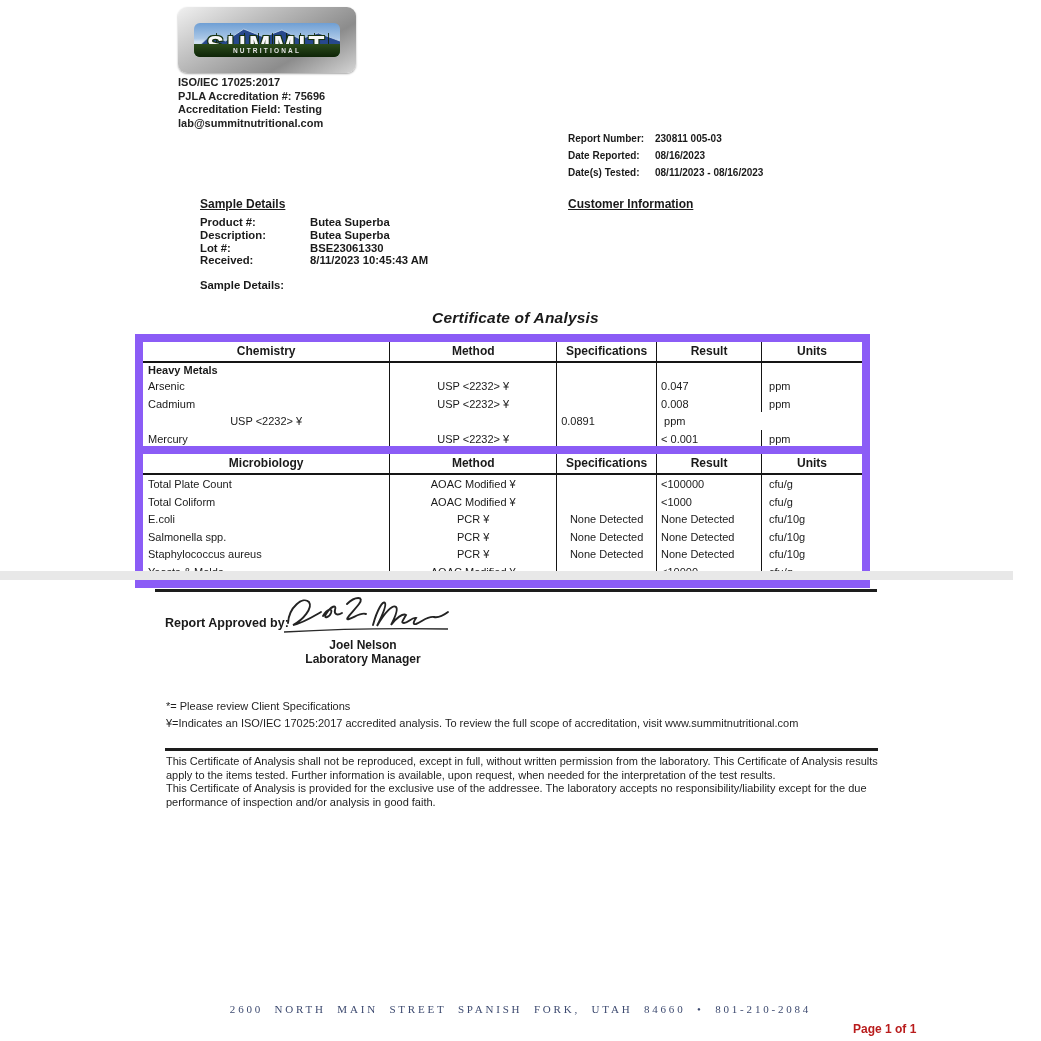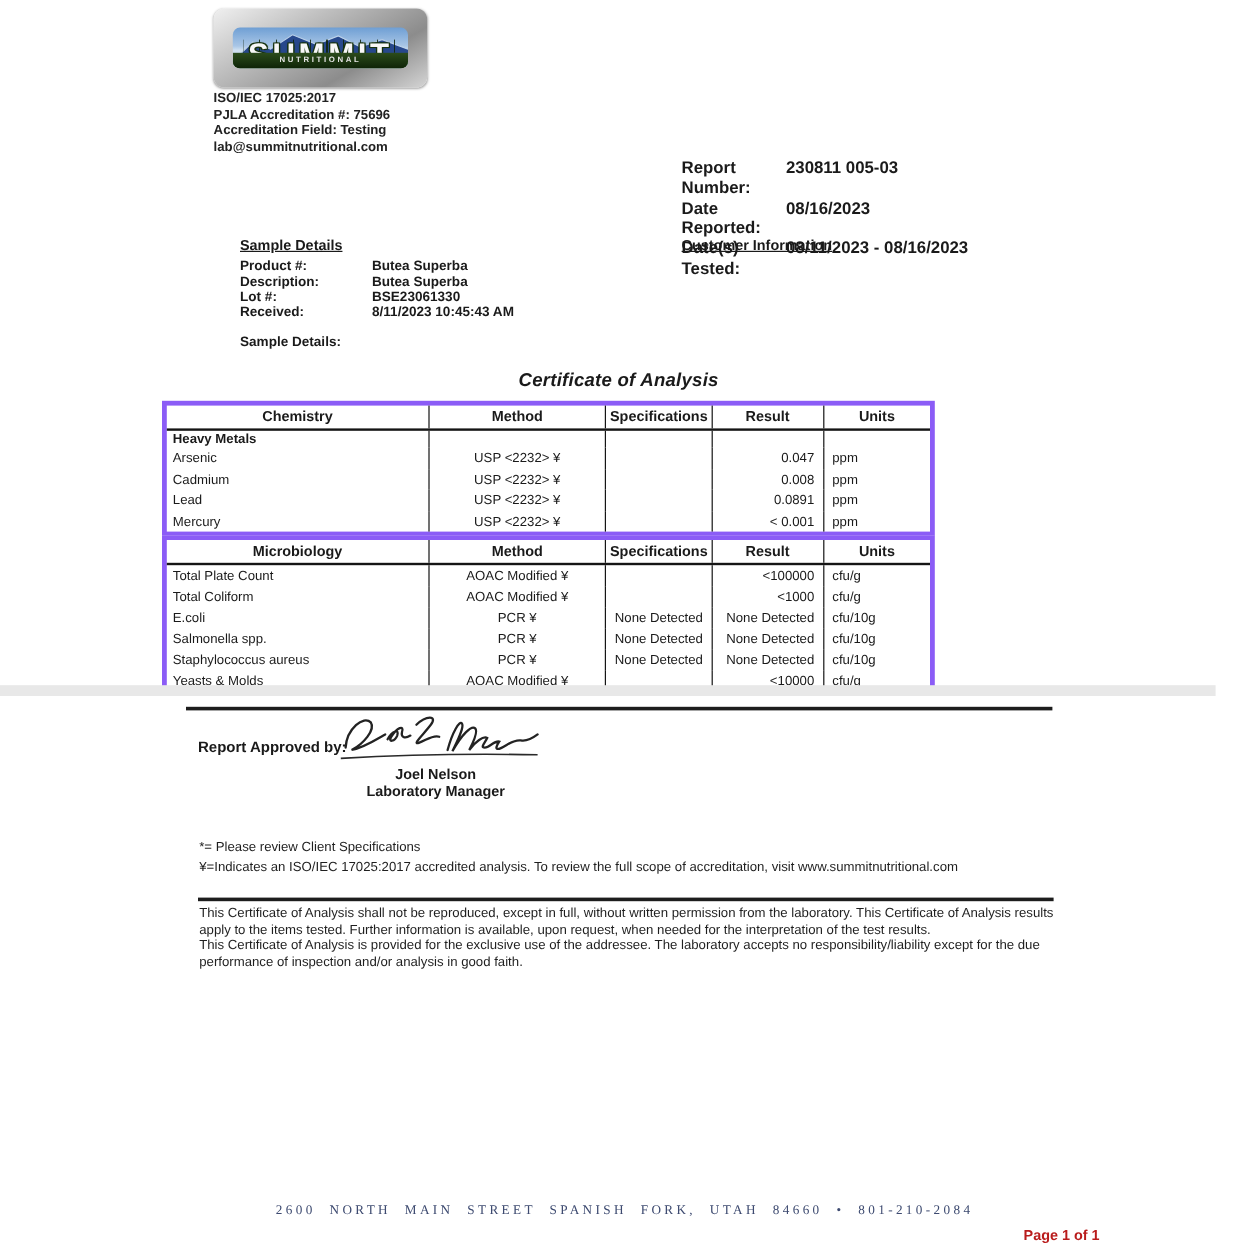--- a/index.html
+++ b/index.html
@@ -34,45 +34,45 @@
     background:repeating-linear-gradient(90deg,transparent 0px,transparent 13px,rgba(15,35,8,.85) 13px,rgba(15,35,8,.85) 14px);
   }
   .logo-band{
     position:absolute;left:0;right:0;bottom:0;height:13px;line-height:13px;
     background:linear-gradient(#2c4c1c,#0e2407);text-align:center;
     font-size:6.5px;letter-spacing:2.2px;color:#e4e4e4;font-weight:bold;
   }
 
   
   .accred{left:178px;top:76px;font-size:11px;line-height:13.7px;font-weight:600;color:#222;}
-  .report-info{left:568px;top:131px;font-size:14px;font-weight:600;}
+  .report-info{left:568px;top:131px;font-size:10px;font-weight:600;}
   .report-info .row{display:grid;grid-template-columns:87px auto;line-height:16.8px;}
 
   .sec-heading{font-size:12px;font-weight:bold;text-decoration:underline;}
   .sample-block{left:200px;top:197px;font-size:11.3px;font-weight:600;}
   .sample-rows{margin-top:5px;}
   .sample-rows .row{display:grid;grid-template-columns:110px auto;line-height:12.8px;}
   .sample-extra{left:200px;top:279px;font-size:11.3px;font-weight:bold;}
   .customer-block{left:568px;top:197px;font-size:11.3px;font-weight:600;}
   .customer-block .lines{margin-top:5px;line-height:13px;}
 
   .doc-title{left:0;right:10px;top:309px;text-align:center;font-size:15.5px;font-weight:600;letter-spacing:.2px;font-style:italic;}
 
   
-  .coa-table{left:135px;width:644px;border:4px solid #8b5cf6;background:#fff;box-sizing:border-box;}
+  .coa-table{left:135px;width:735px;border:8px solid #8b5cf6;background:#fff;box-sizing:border-box;}
   .t-head{display:grid;grid-template-columns:34.4% 23.2% 13.9% 14.6% 13.9%;border-bottom:2px solid #151515;}
   .t-head>div{text-align:center;font-weight:bold;font-size:12px;padding:2px 0 3px;border-right:1.5px solid #151515;}
   .t-head>div:last-child{border-right:none;}
   .t-row{display:grid;grid-template-columns:34.4% 23.2% 13.9% 14.6% 13.9%;}
   .t-row>div{border-right:1.5px solid #151515;font-size:11px;padding:3px 4px 2.5px;white-space:nowrap;overflow:hidden;}
   .t-row>div:last-child{border-right:none;}
   .t-row .c-name{padding-left:5px;}
   .t-row .c-method{text-align:center;}
   .t-row .c-spec{text-align:center;}
-  .t-row .c-result{text-align:right;padding-right:7px;}
+  .t-row .c-result{padding-right:7px;}
   .t-row .c-units{padding-left:7px;}
   .t-group>div{font-weight:bold;padding-top:1px;padding-bottom:1px;}
 
   .gray-band{left:0;top:571px;width:1013px;height:9px;background:#e8e8e8;}
   .rule-thick{height:3px;background:#1d1d1d;}
   .rule-med{height:2.5px;background:#1d1d1d;}
 
   
   .approve-label{left:165px;top:616px;font-size:12.5px;font-weight:600;}
   .sig-box{left:276px;top:594px;width:180px;height:46px;}
@@ -180,21 +180,20 @@
     <div class="c-units">ppm</div>
   </div>
   <div class="t-row">
     <div class="c-name">Cadmium</div>
     <div class="c-method">USP &lt;2232&gt; ¥</div>
     <div class="c-spec"></div>
     <div class="c-result">0.008</div>
     <div class="c-units">ppm</div>
   </div>
   <div class="t-row">
-    <div class="c-name">Lead</div>
     <div class="c-method">USP &lt;2232&gt; ¥</div>
     <div class="c-spec"></div>
     <div class="c-result">0.0891</div>
     <div class="c-units">ppm</div>
   </div>
   <div class="t-row">
     <div class="c-name">Mercury</div>
     <div class="c-method">USP &lt;2232&gt; ¥</div>
     <div class="c-spec"></div>
     <div class="c-result">&lt; 0.001</div>

